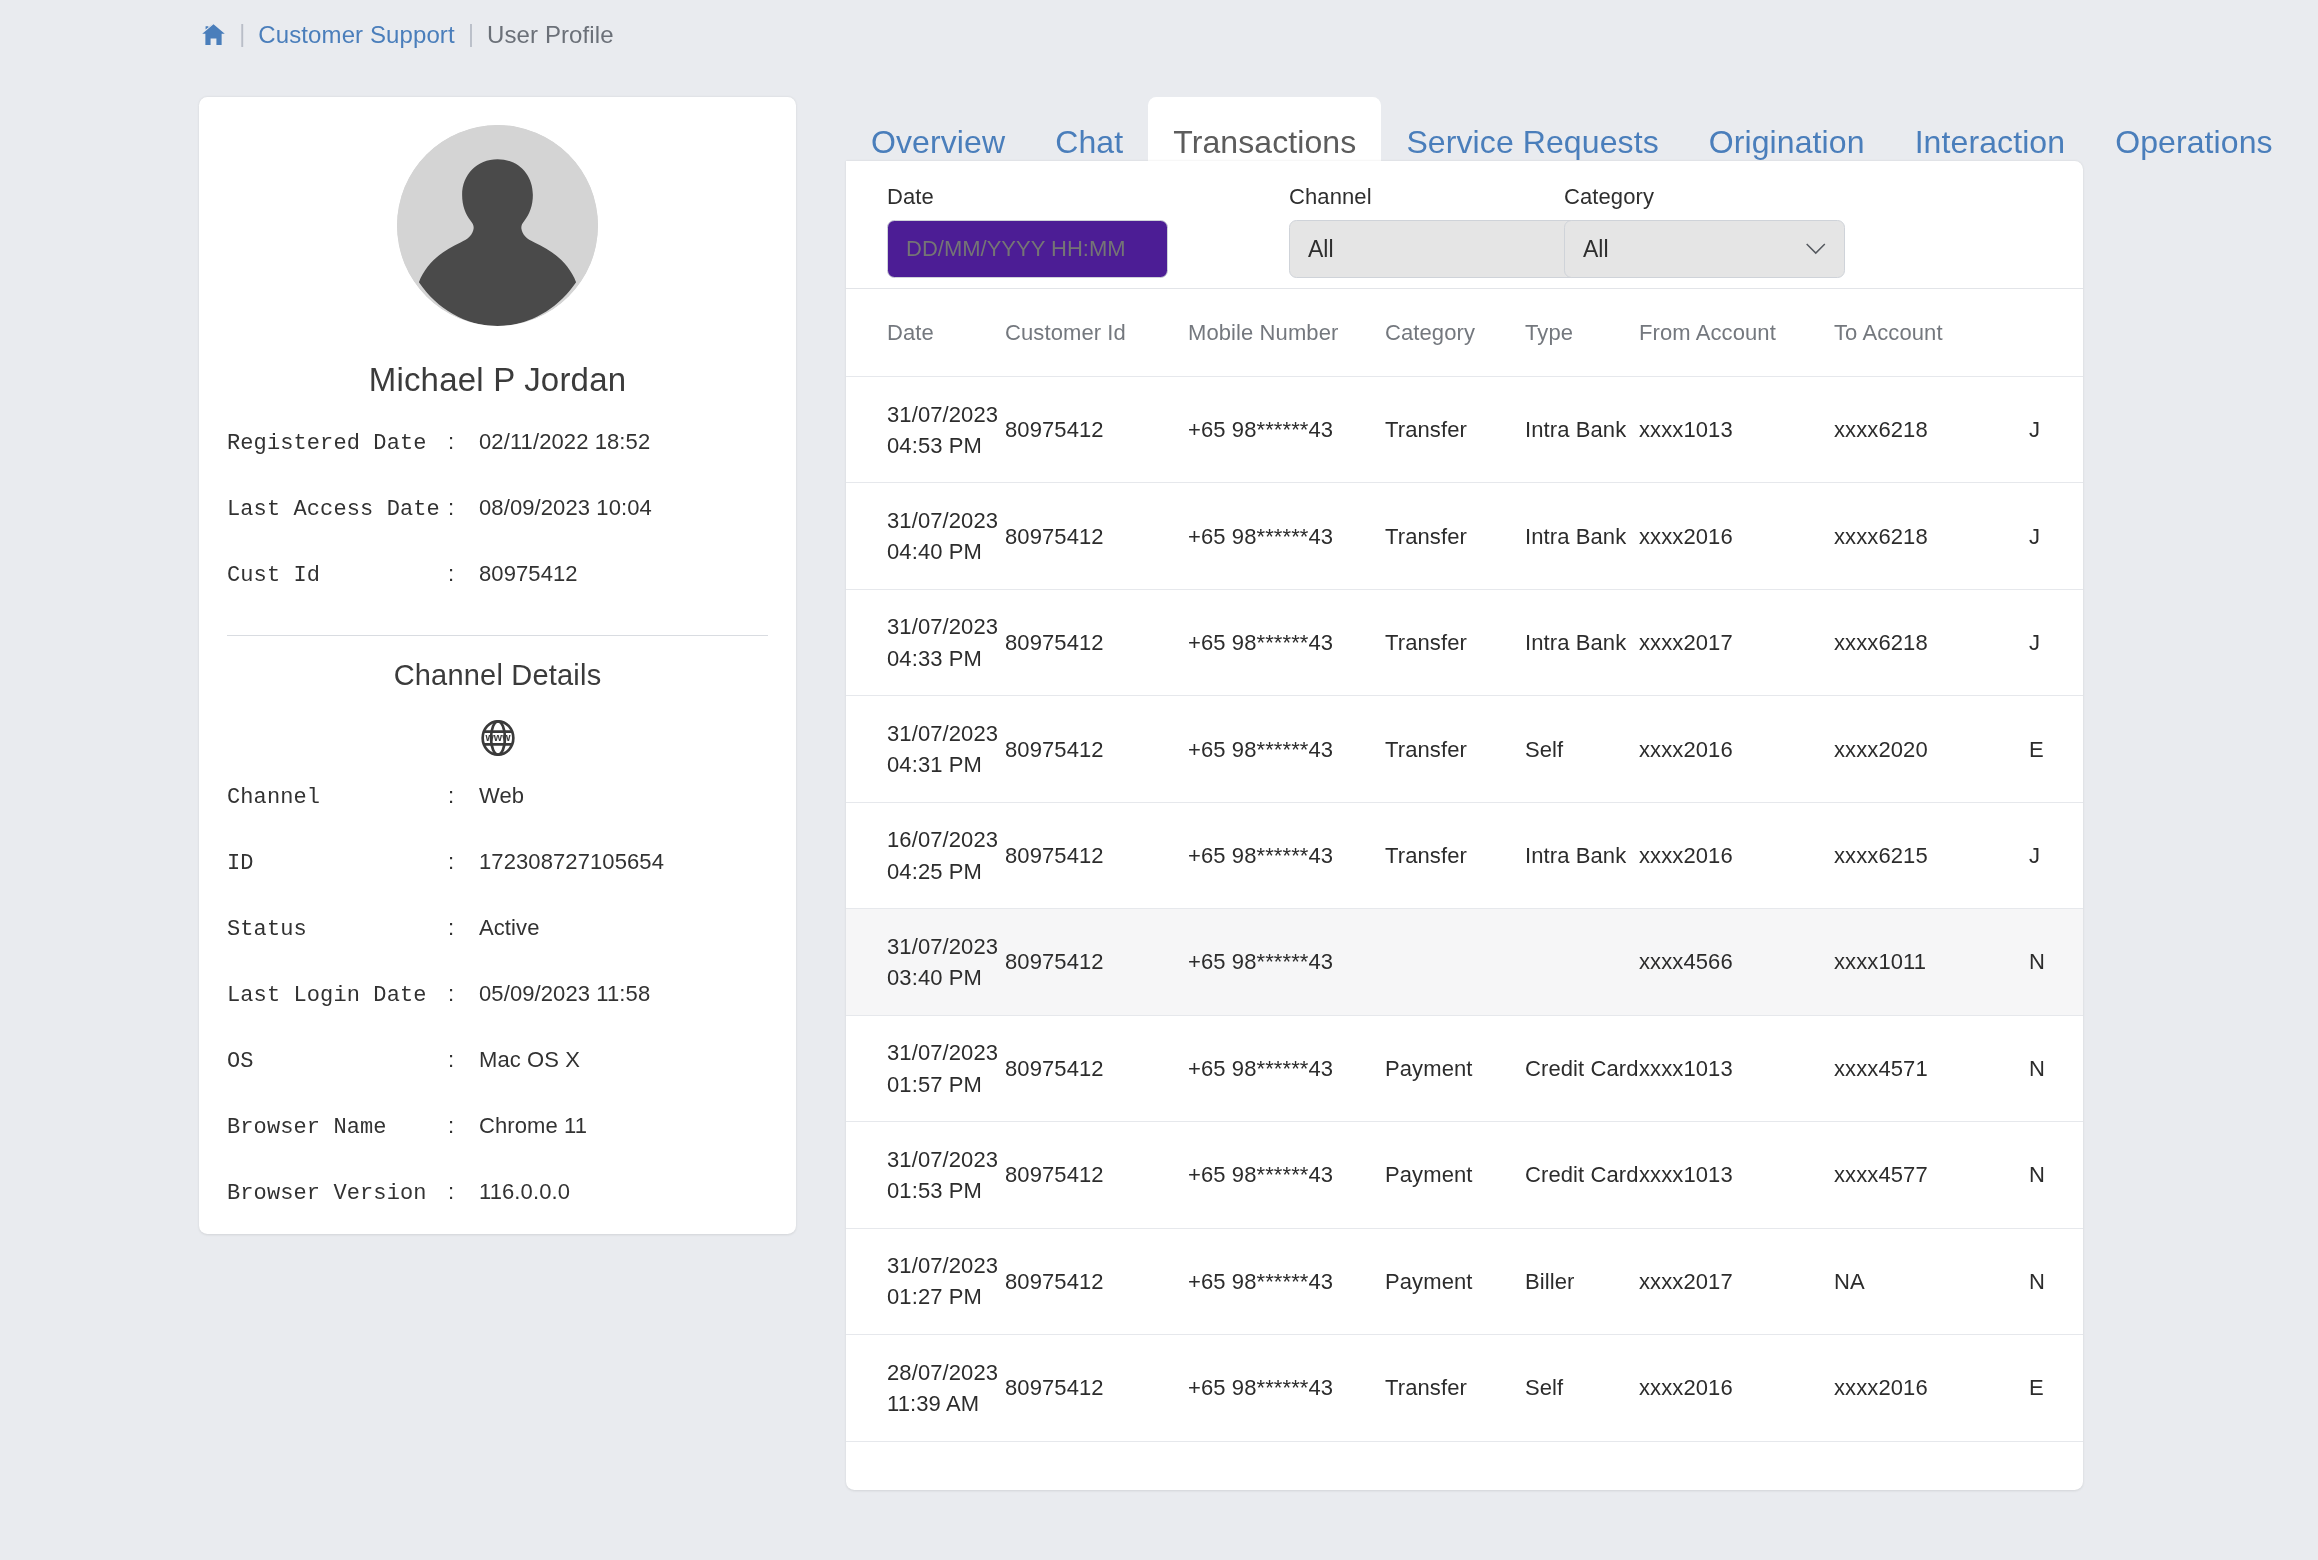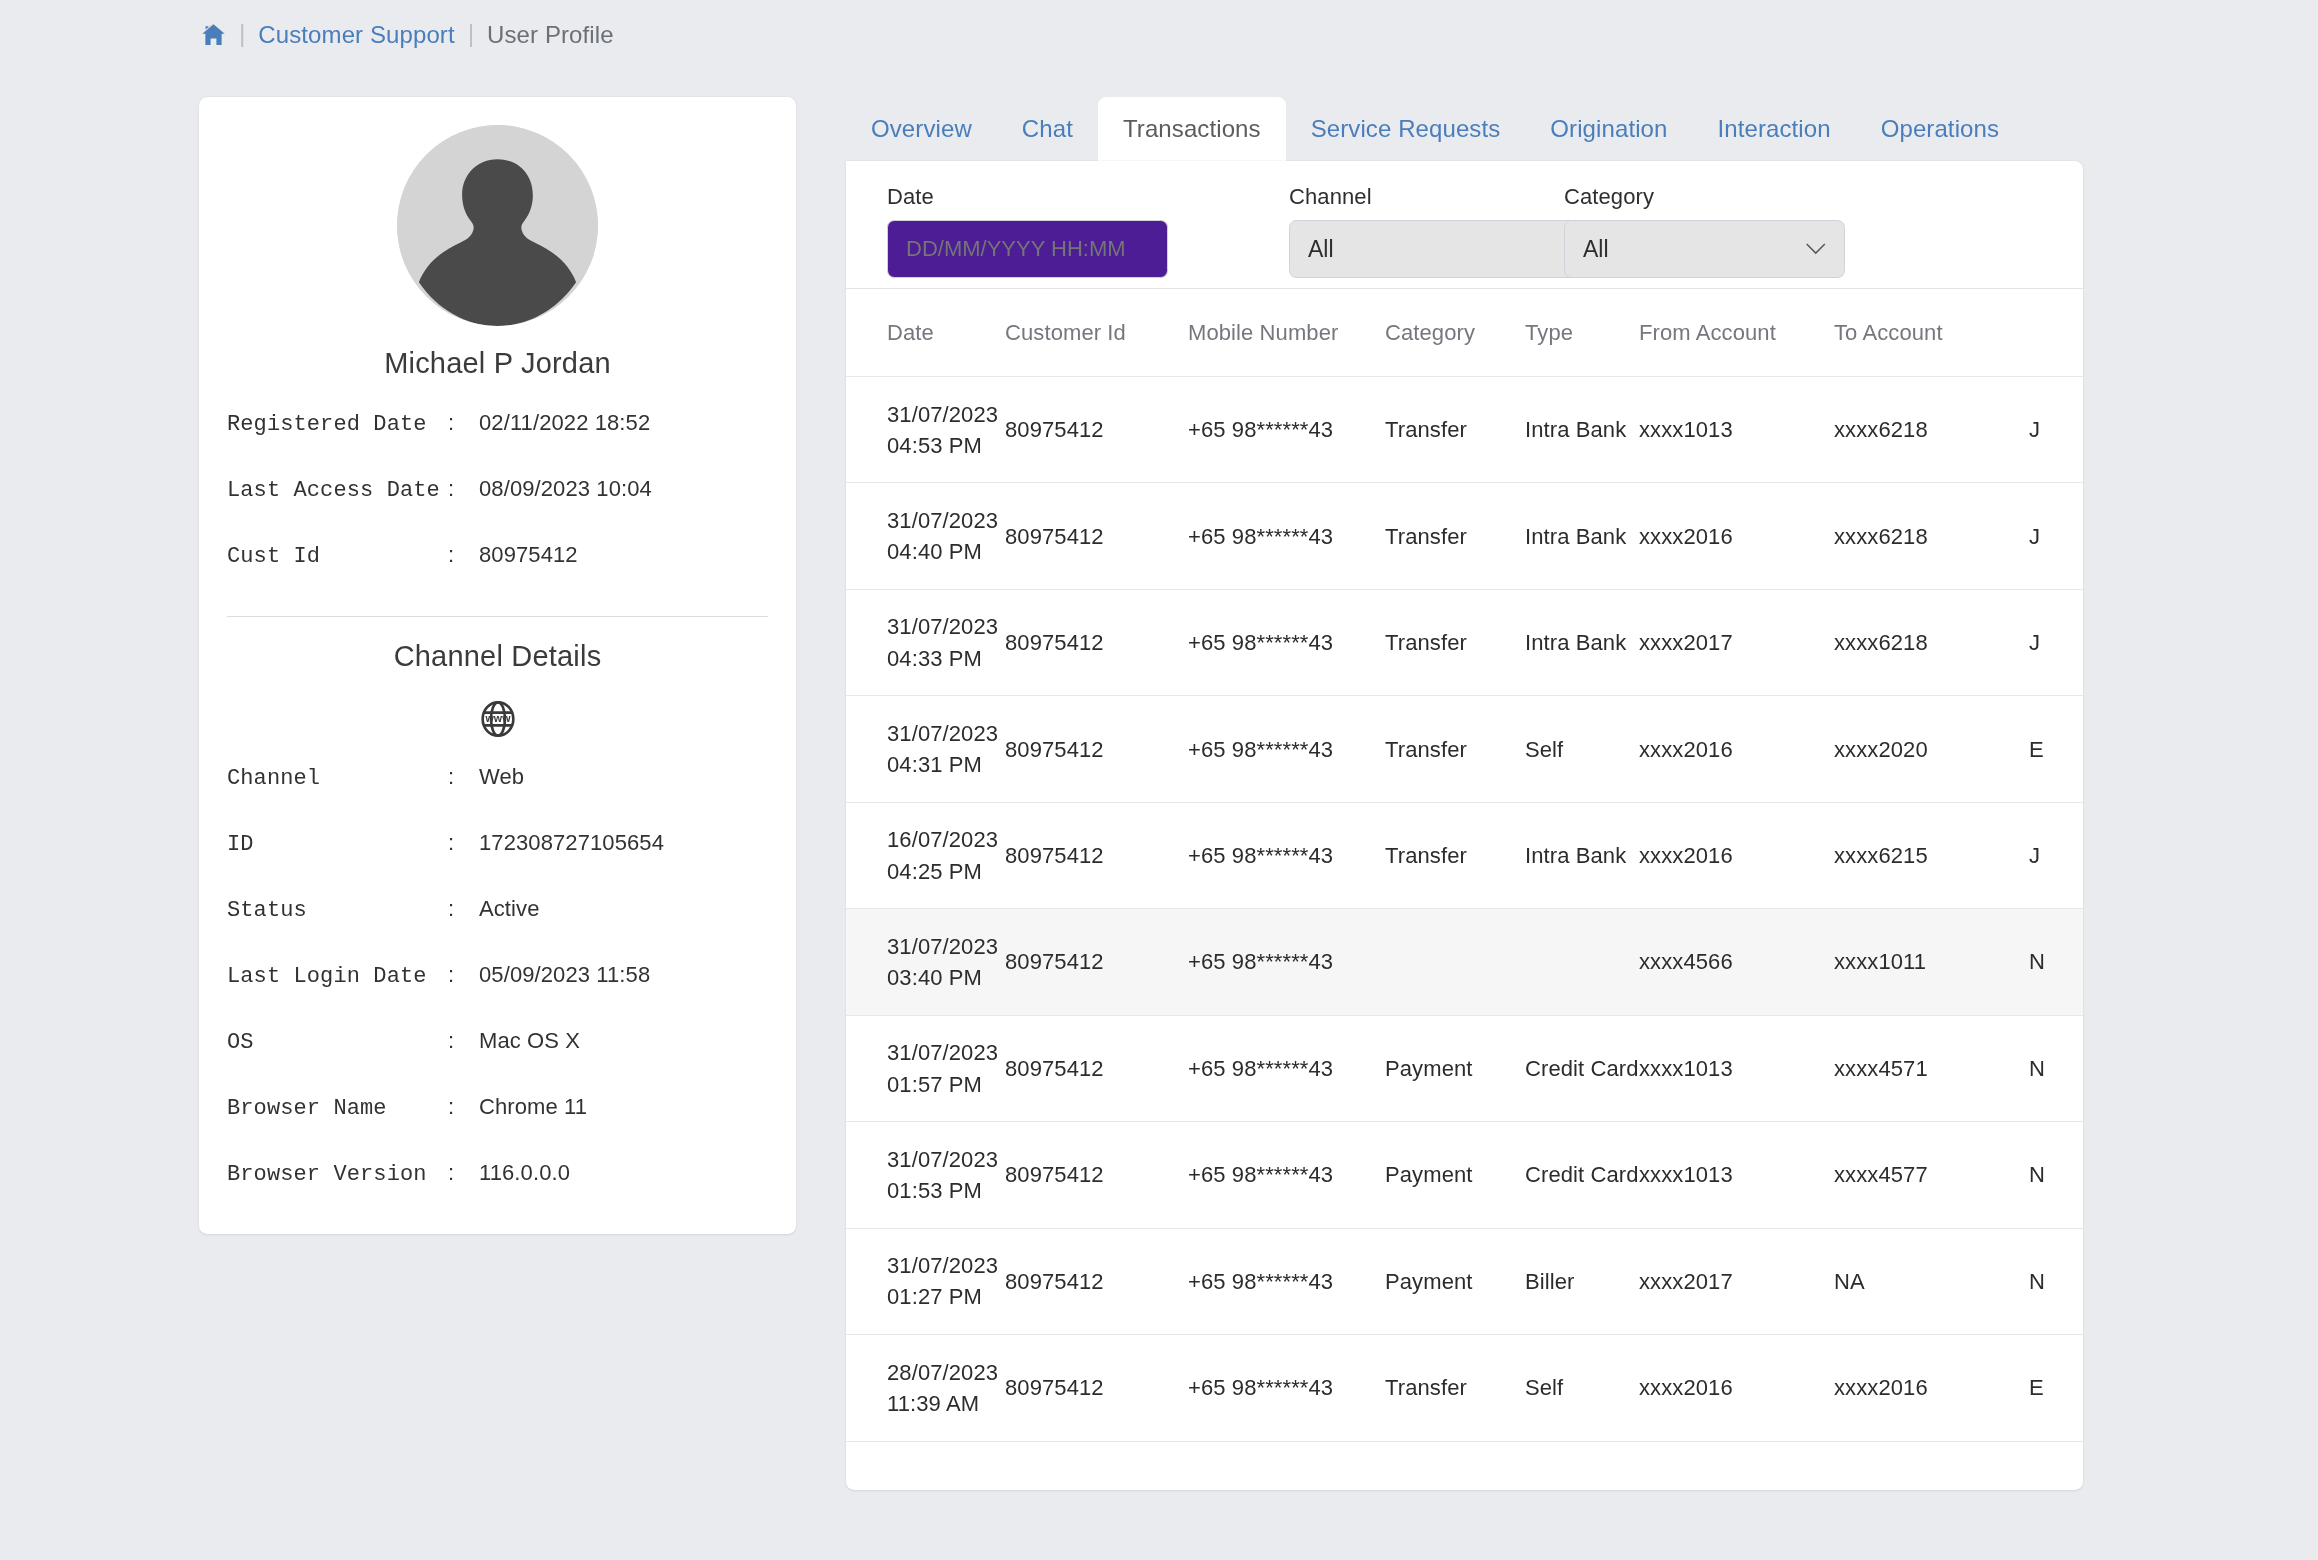--- a/index.html
+++ b/index.html
@@ -54,22 +54,22 @@
     width: 201px;
     height: 201px;
     border-radius: 50%;
     background: #d4d4d4;
     overflow: hidden;
     position: relative;
   }
   .avatar svg { display: block; }
   .profile-name {
     text-align: center;
-    margin-top: 21px;
-    font-size: 29px;
+    margin-top: 35px;
+    font-size: 33px;
     color: #3b3b3b;
     letter-spacing: 0.2px;
   }
 
   .kv-list { margin-top: 30px; padding: 0 28px; }
   .kv-row {
     display: flex;
     align-items: baseline;
     height: 66px;
     font-size: 22px;
@@ -113,23 +113,23 @@
     position: absolute;
     left: 0;
     top: 0;
     height: 64px;
     display: flex;
     align-items: flex-end;
   }
   .tab {
     height: 64px;
     display: flex;
-    align-items: center;
+    align-items: flex-end;
     padding: 0 25px;
-    font-size: 24px;
+    font-size: 32px;
     color: #4a7ebb;
     letter-spacing: 0.1px;
     white-space: nowrap;
     border-radius: 8.3px 8.3px 0 0;
   }
   .tab.active {
     background: #ffffff;
     color: #5c5c5c;
   }
 

